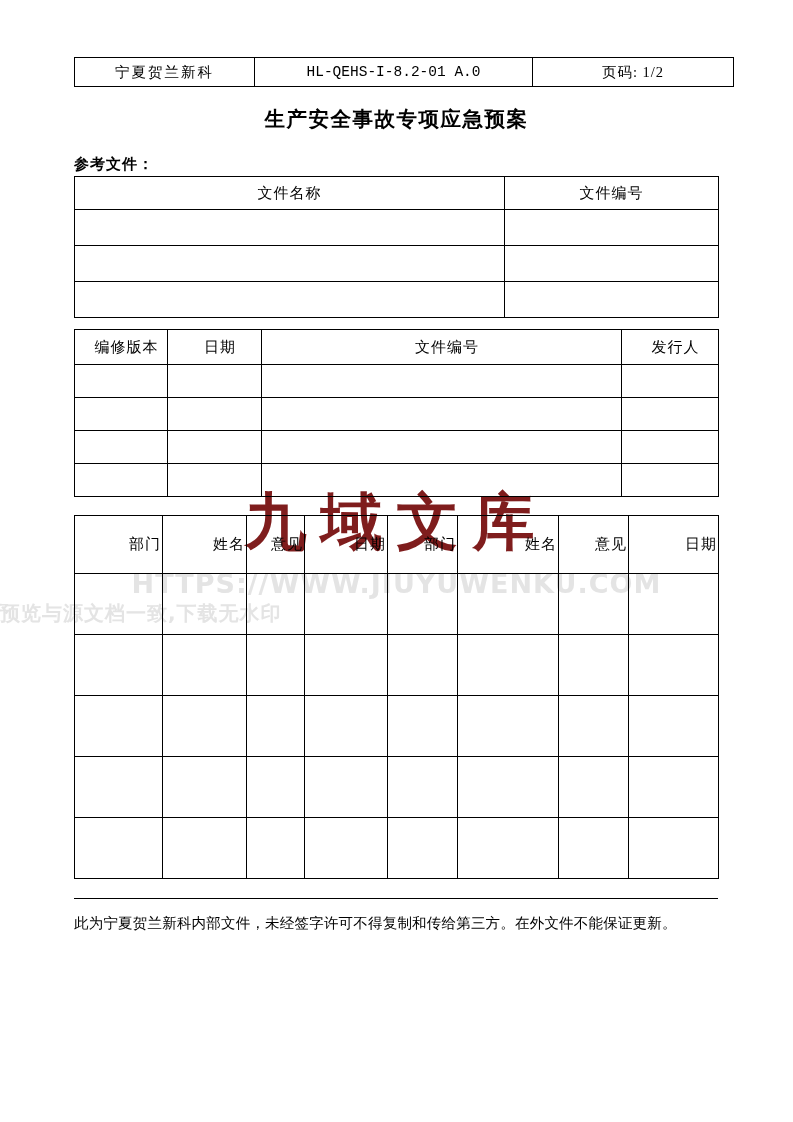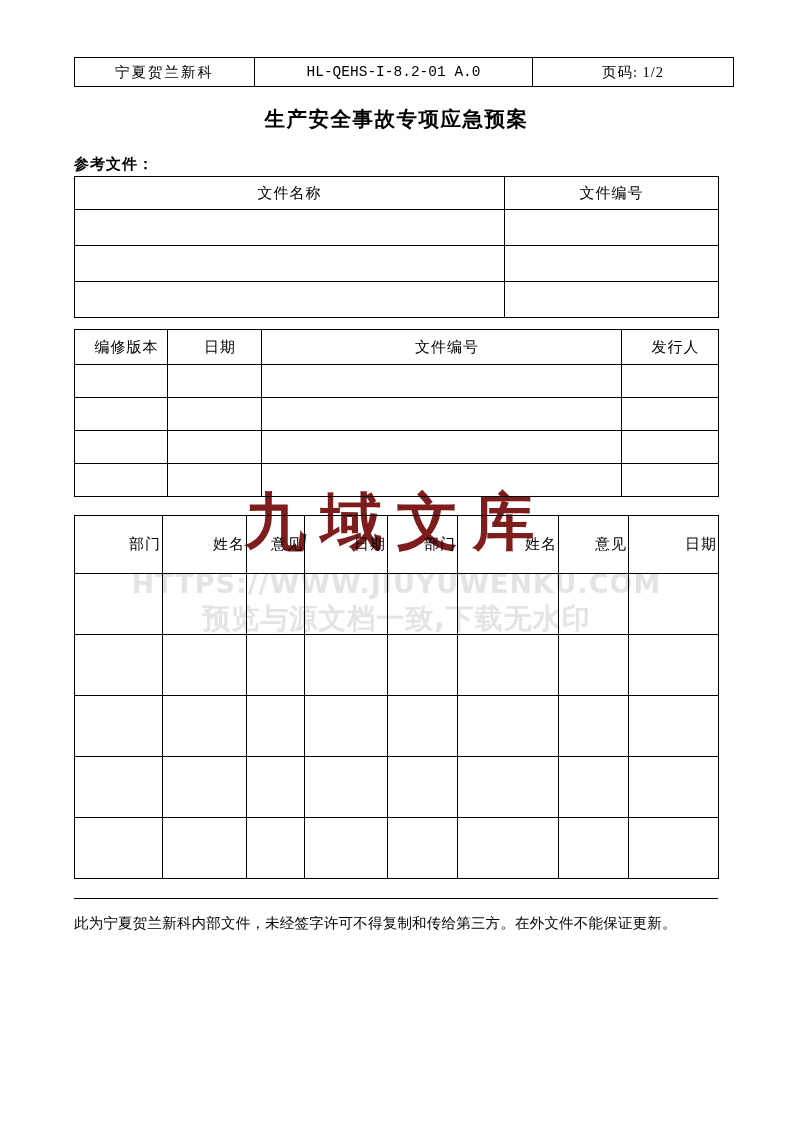--- a/index.html
+++ b/index.html
@@ -54,24 +54,24 @@
     font-size: 27px;
     letter-spacing: 1px;
     color: #e4e4e4;
     white-space: nowrap;
   }
   .wm-sub {
     position: absolute;
     left: 0;
     top: 600px;
     width: 793px;
-    text-align: center;
-    font-family: "DejaVu Sans", sans-serif;
-    font-weight: bold;
-    font-size: 28px;
+    text-align: left;
+    font-family: "DejaVu Sans", sans-serif;
+    font-weight: bold;
+    font-size: 20px;
     letter-spacing: 1px;
     color: #e4e4e4;
     white-space: nowrap;
   }
 
   
   .content {
     position: relative;
     z-index: 1;
   }

